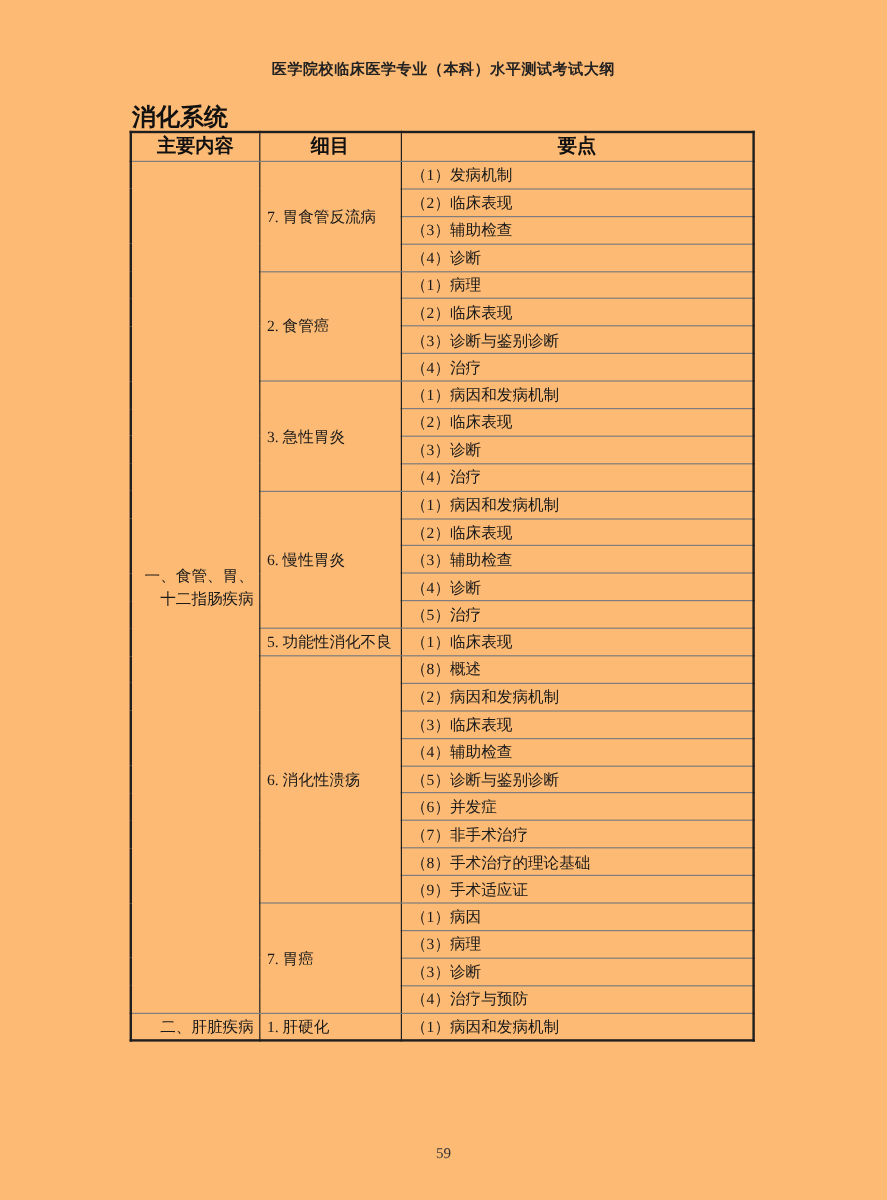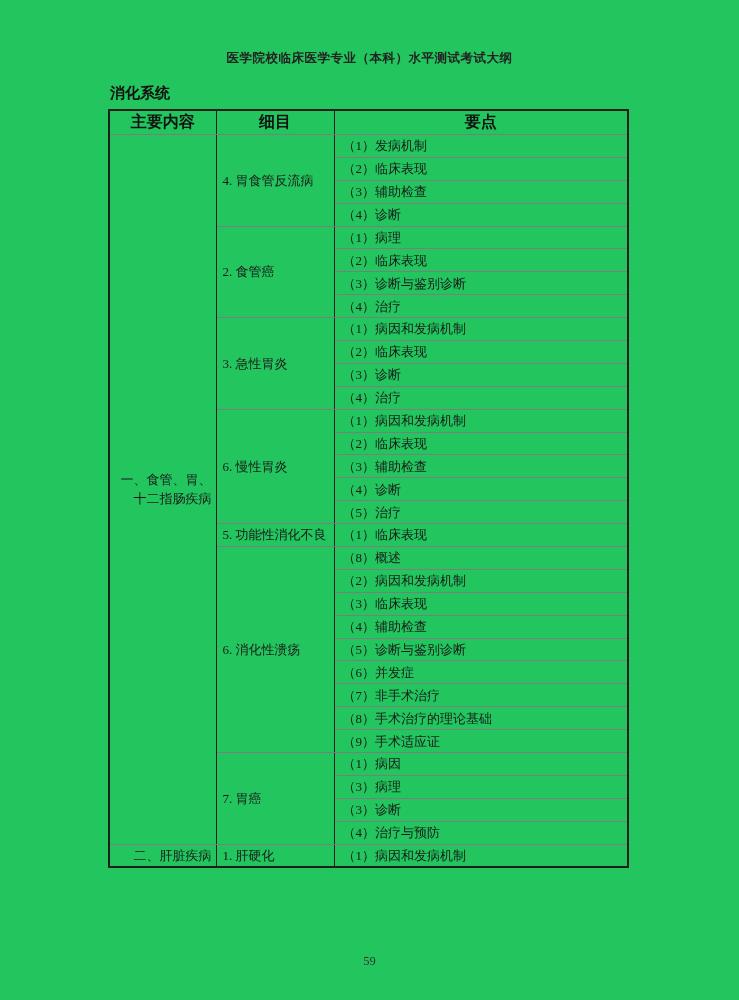--- a/index.html
+++ b/index.html
@@ -4,42 +4,42 @@
 <style>
   html, body {
     margin: 0;
     padding: 0;
     background: #ffffff;
   }
   .page {
     position: relative;
     width: 739px;
     height: 1000px;
-    background: #22c55e;
+    background: #fdba74;
     font-family: "Liberation Serif", "DejaVu Serif", serif;
     color: #1a1a1a;
     overflow: hidden;
     text-decoration: underline;
   }
   .doc-header {
     position: absolute;
     top: 50px;
     left: 0;
     width: 739px;
     text-align: center;
     font-size: 12.5px;
     font-weight: 600;
     letter-spacing: 0.5px;
     color: #222;
   }
   .section-title {
     position: absolute;
     top: 84px;
     left: 110px;
-    font-size: 15px;
+    font-size: 20px;
     font-weight: 700;
     color: #111;
   }
   .syllabus-table {
     position: absolute;
     top: 109px;
     left: 108px;
     width: 519px;
     border-collapse: collapse;
     table-layout: fixed;
@@ -111,21 +111,21 @@
     <thead>
       <tr>
         <th>主要内容</th>
         <th>细目</th>
         <th>要点</th>
       </tr>
     </thead>
     <tbody id="table-body">
         <tr>
           <td class="main-cell" rowspan="31">一、食管、胃、十二指肠疾病</td>
-          <td class="detail-cell" rowspan="4">4. 胃食管反流病</td>
+          <td class="detail-cell" rowspan="4">7. 胃食管反流病</td>
           <td class="point-cell">（1）发病机制</td>
         </tr>
         <tr>
           <td class="point-cell">（2）临床表现</td>
         </tr>
         <tr>
           <td class="point-cell">（3）辅助检查</td>
         </tr>
         <tr>
           <td class="point-cell">（4）诊断</td>

